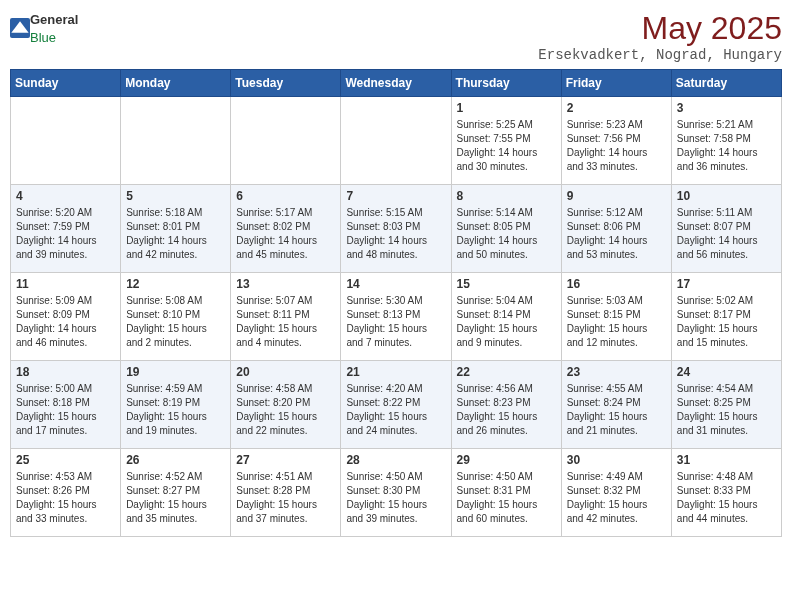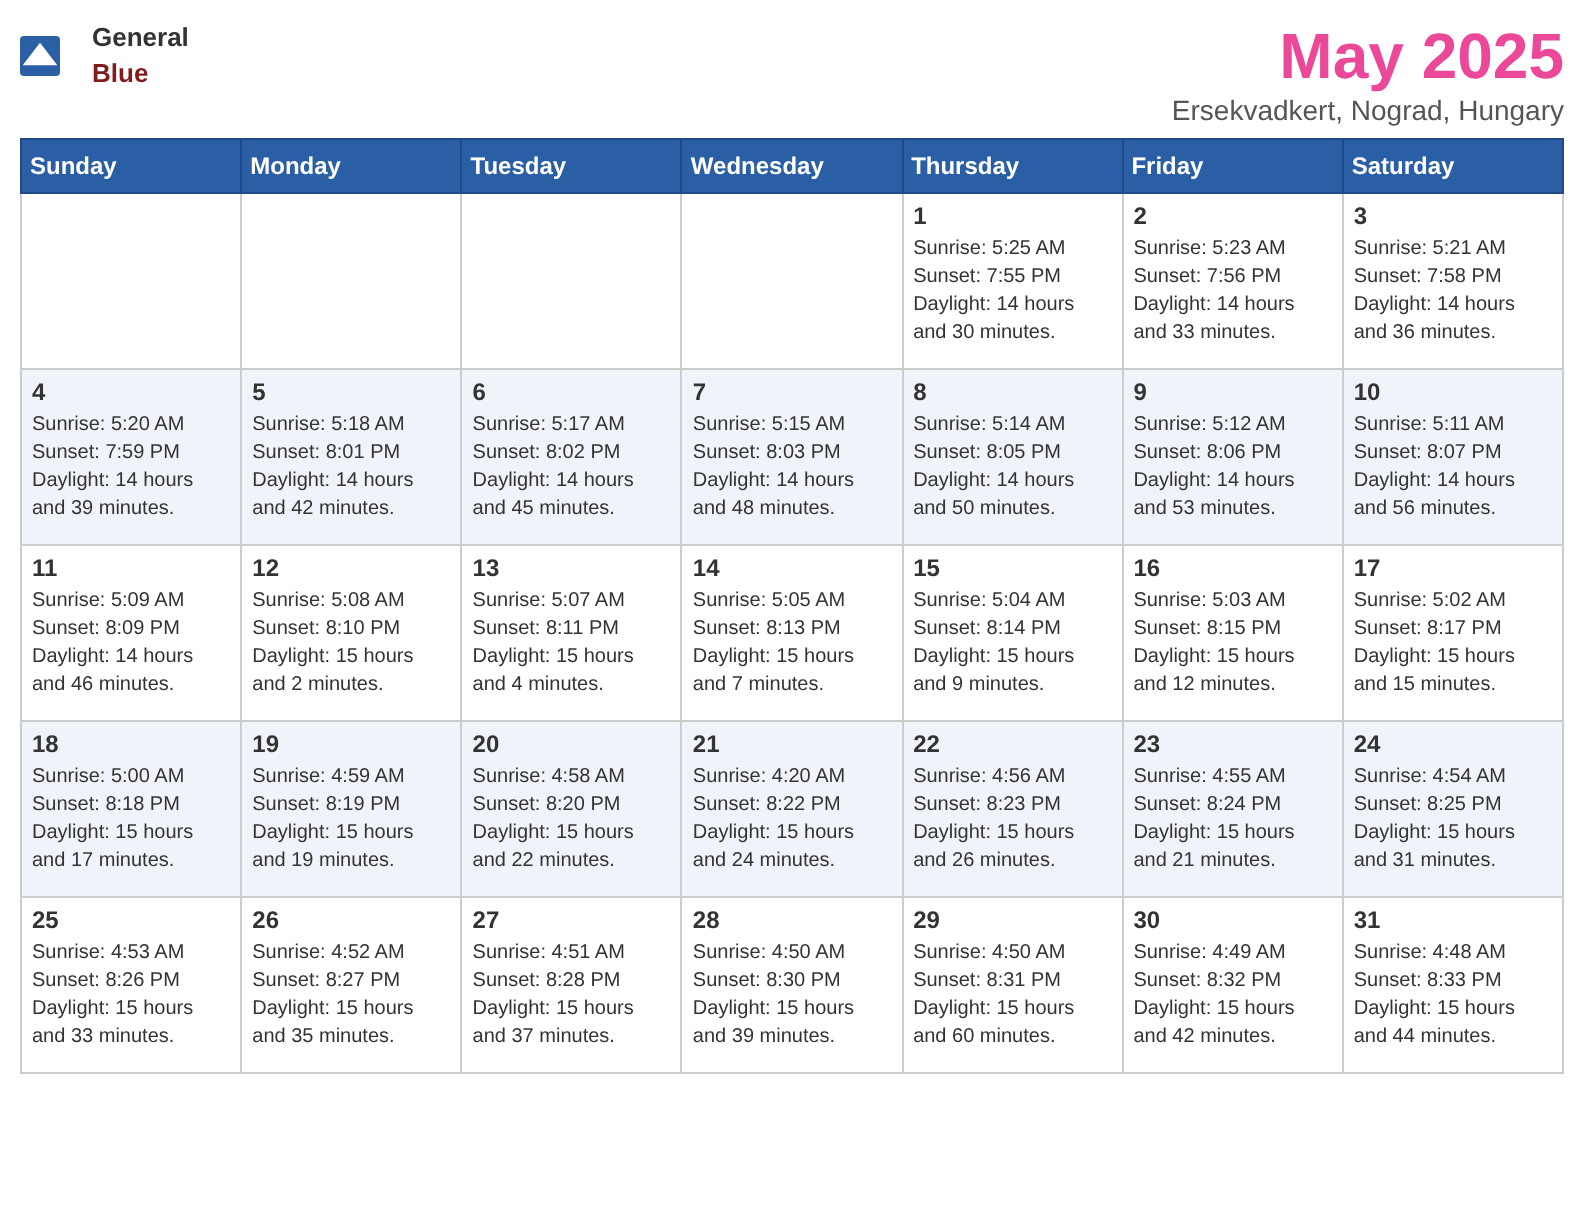--- a/index.html
+++ b/index.html
@@ -12,47 +12,48 @@
     }
     .header-area {
       display: flex;
       justify-content: space-between;
       align-items: flex-start;
       margin-bottom: 6px;
     }
     .logo {
       display: flex;
       align-items: center;
-      gap: 16px;
+      gap: 0;
     }
     .logo-text-general {
       font-size: 13px;
       font-weight: bold;
       color: #333;
     }
     .logo-text-blue {
       font-size: 13px;
-      font-weight: bold;
-      color: #7f1d1d;
+      font-weight: normal;
+      color: #15803d;
     }
     .logo-icon {
       width: 20px;
       height: 20px;
     }
     .title-area {
       text-align: right;
     }
     .main-title {
       font-size: 32px;
-      font-weight: bold;
-      color: #ec4899;
+      font-weight: normal;
+      color: #7f1d1d;
     }
     .subtitle {
       font-size: 14px;
       color: #555;
+      font-family: Liberation Mono, monospace;
     }
     table {
       width: 100%;
       border-collapse: collapse;
       table-layout: fixed;
       padding-left: 48px;
     }
     thead tr {
       background-color: #2b5fa5;
       color: white;
@@ -249,21 +250,21 @@
           <div class="cell-content">
             <div>Sunrise: 5:07 AM</div>
             <div>Sunset: 8:11 PM</div>
             <div>Daylight: 15 hours</div>
             <div>and 4 minutes.</div>
           </div>
         </td>
         <td>
           <span class="day-number">14</span>
           <div class="cell-content">
-            <div>Sunrise: 5:05 AM</div>
+            <div>Sunrise: 5:30 AM</div>
             <div>Sunset: 8:13 PM</div>
             <div>Daylight: 15 hours</div>
             <div>and 7 minutes.</div>
           </div>
         </td>
         <td>
           <span class="day-number">15</span>
           <div class="cell-content">
             <div>Sunrise: 5:04 AM</div>
             <div>Sunset: 8:14 PM</div>

